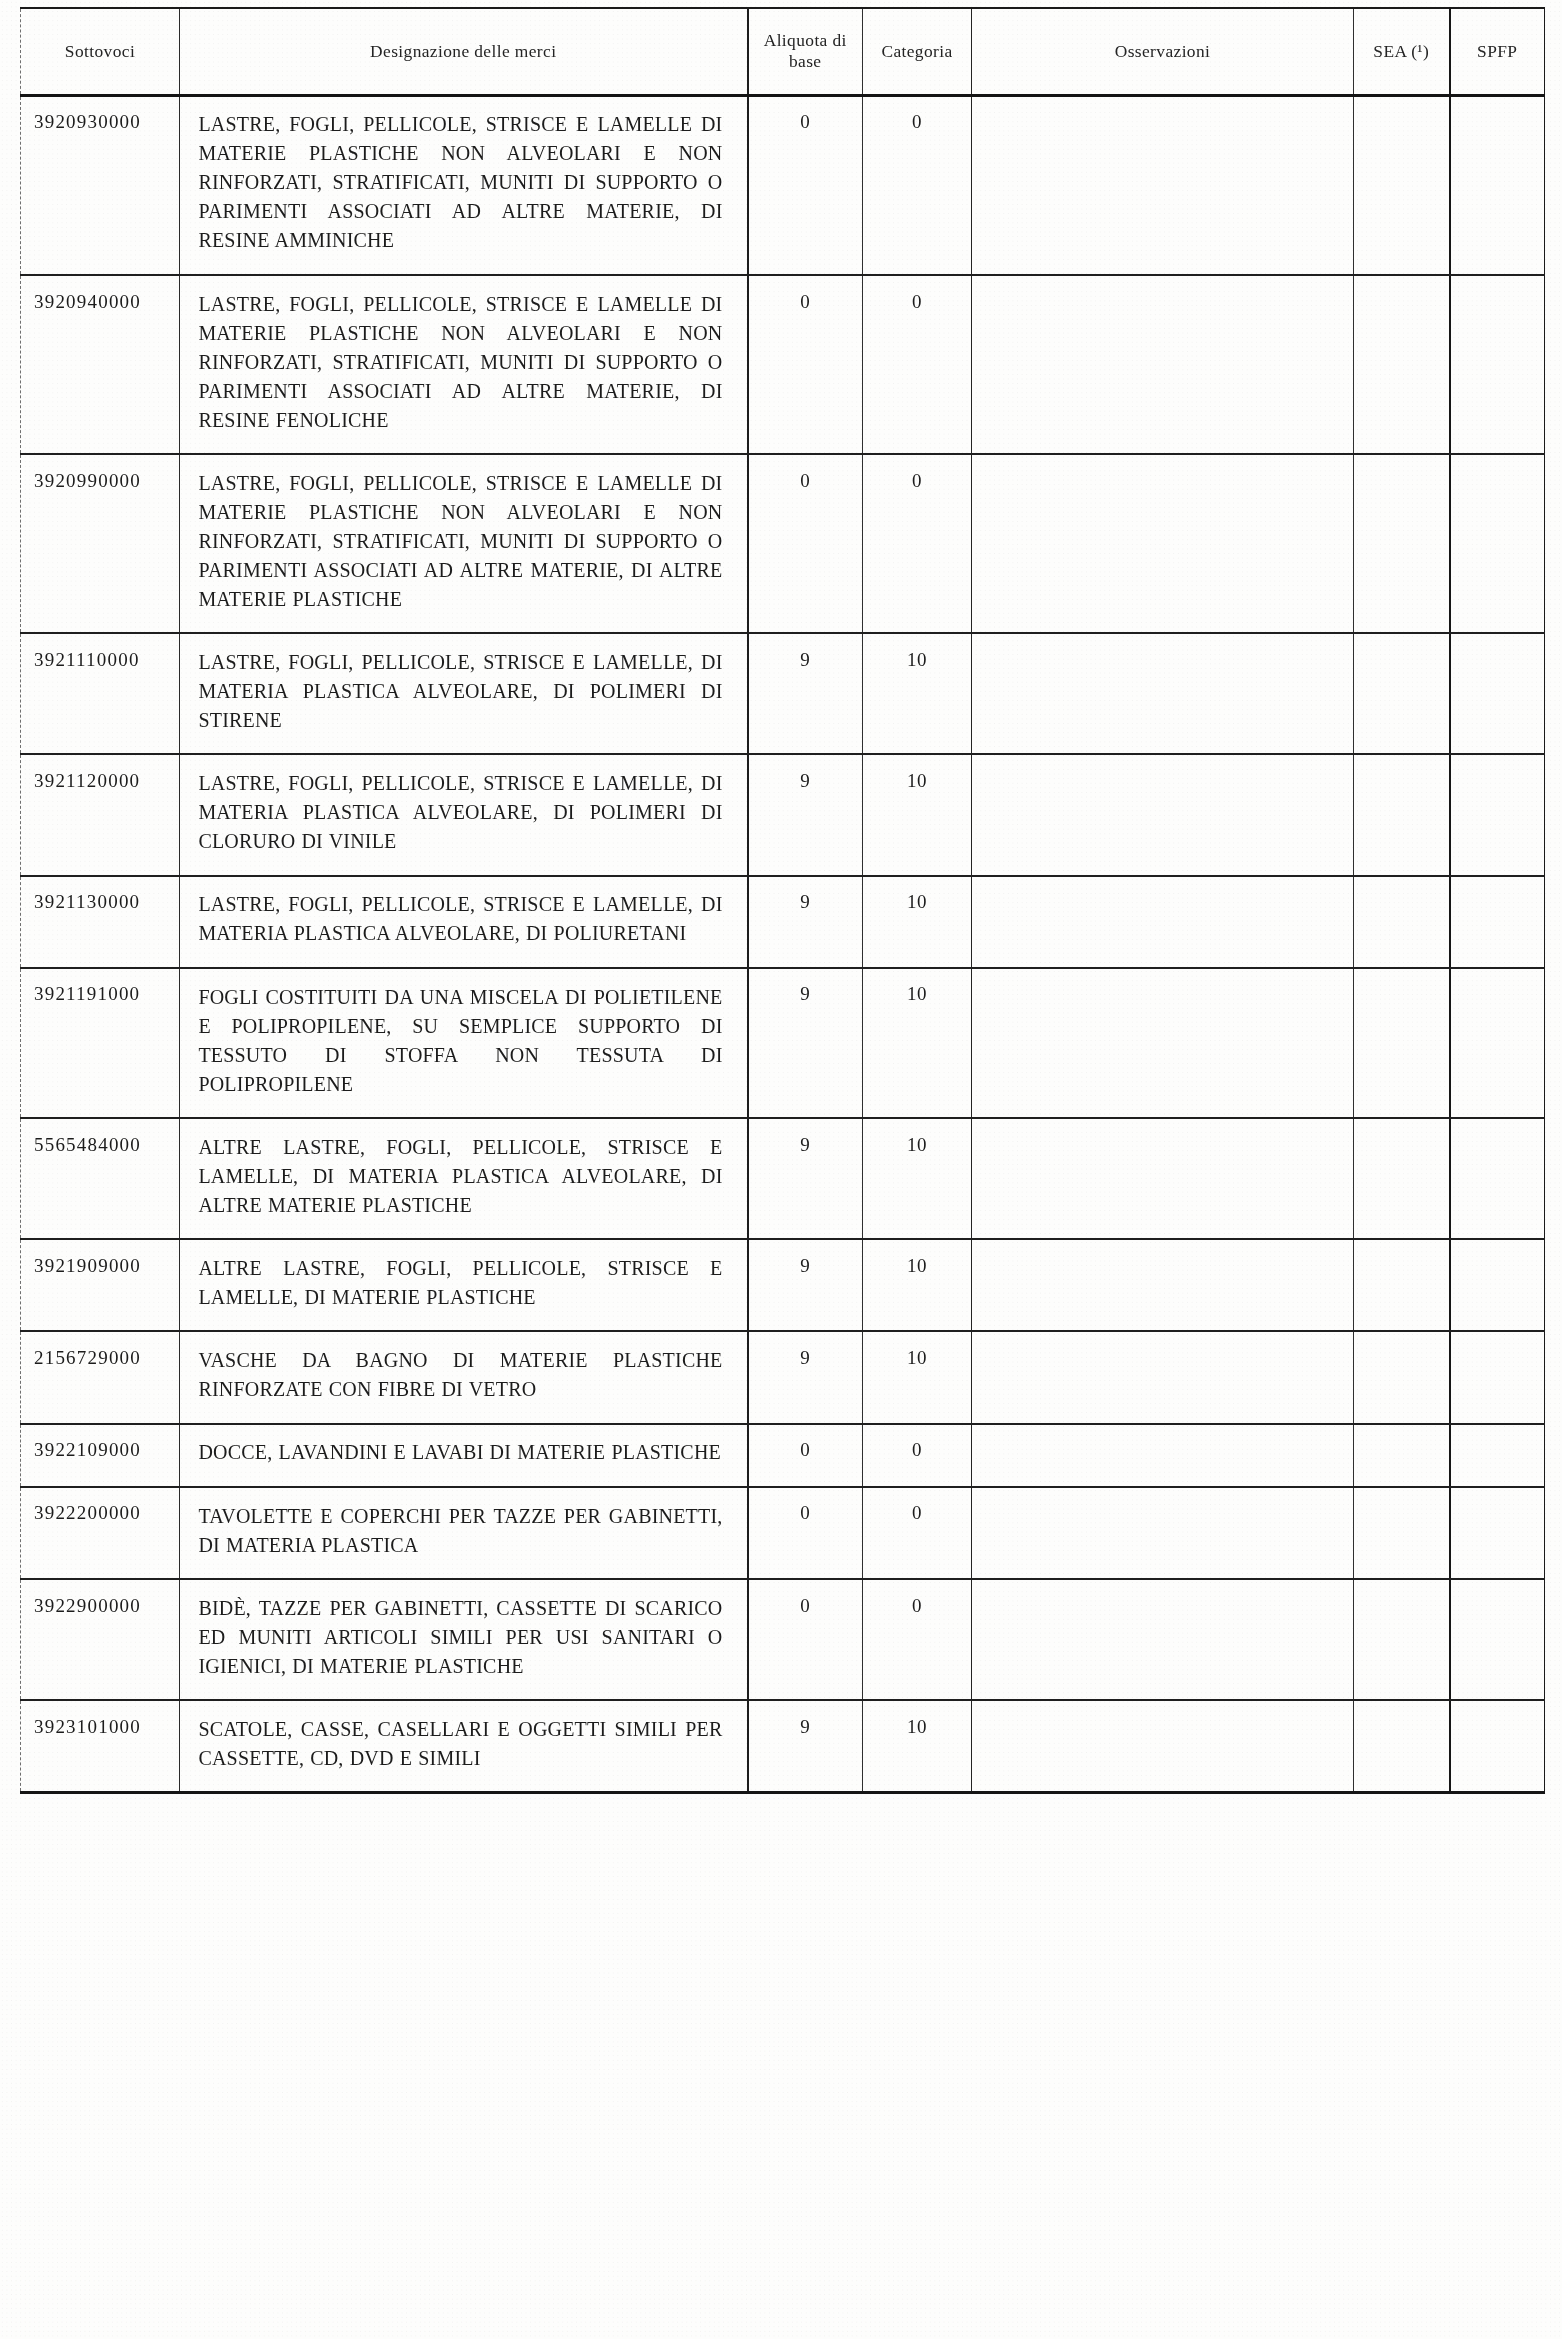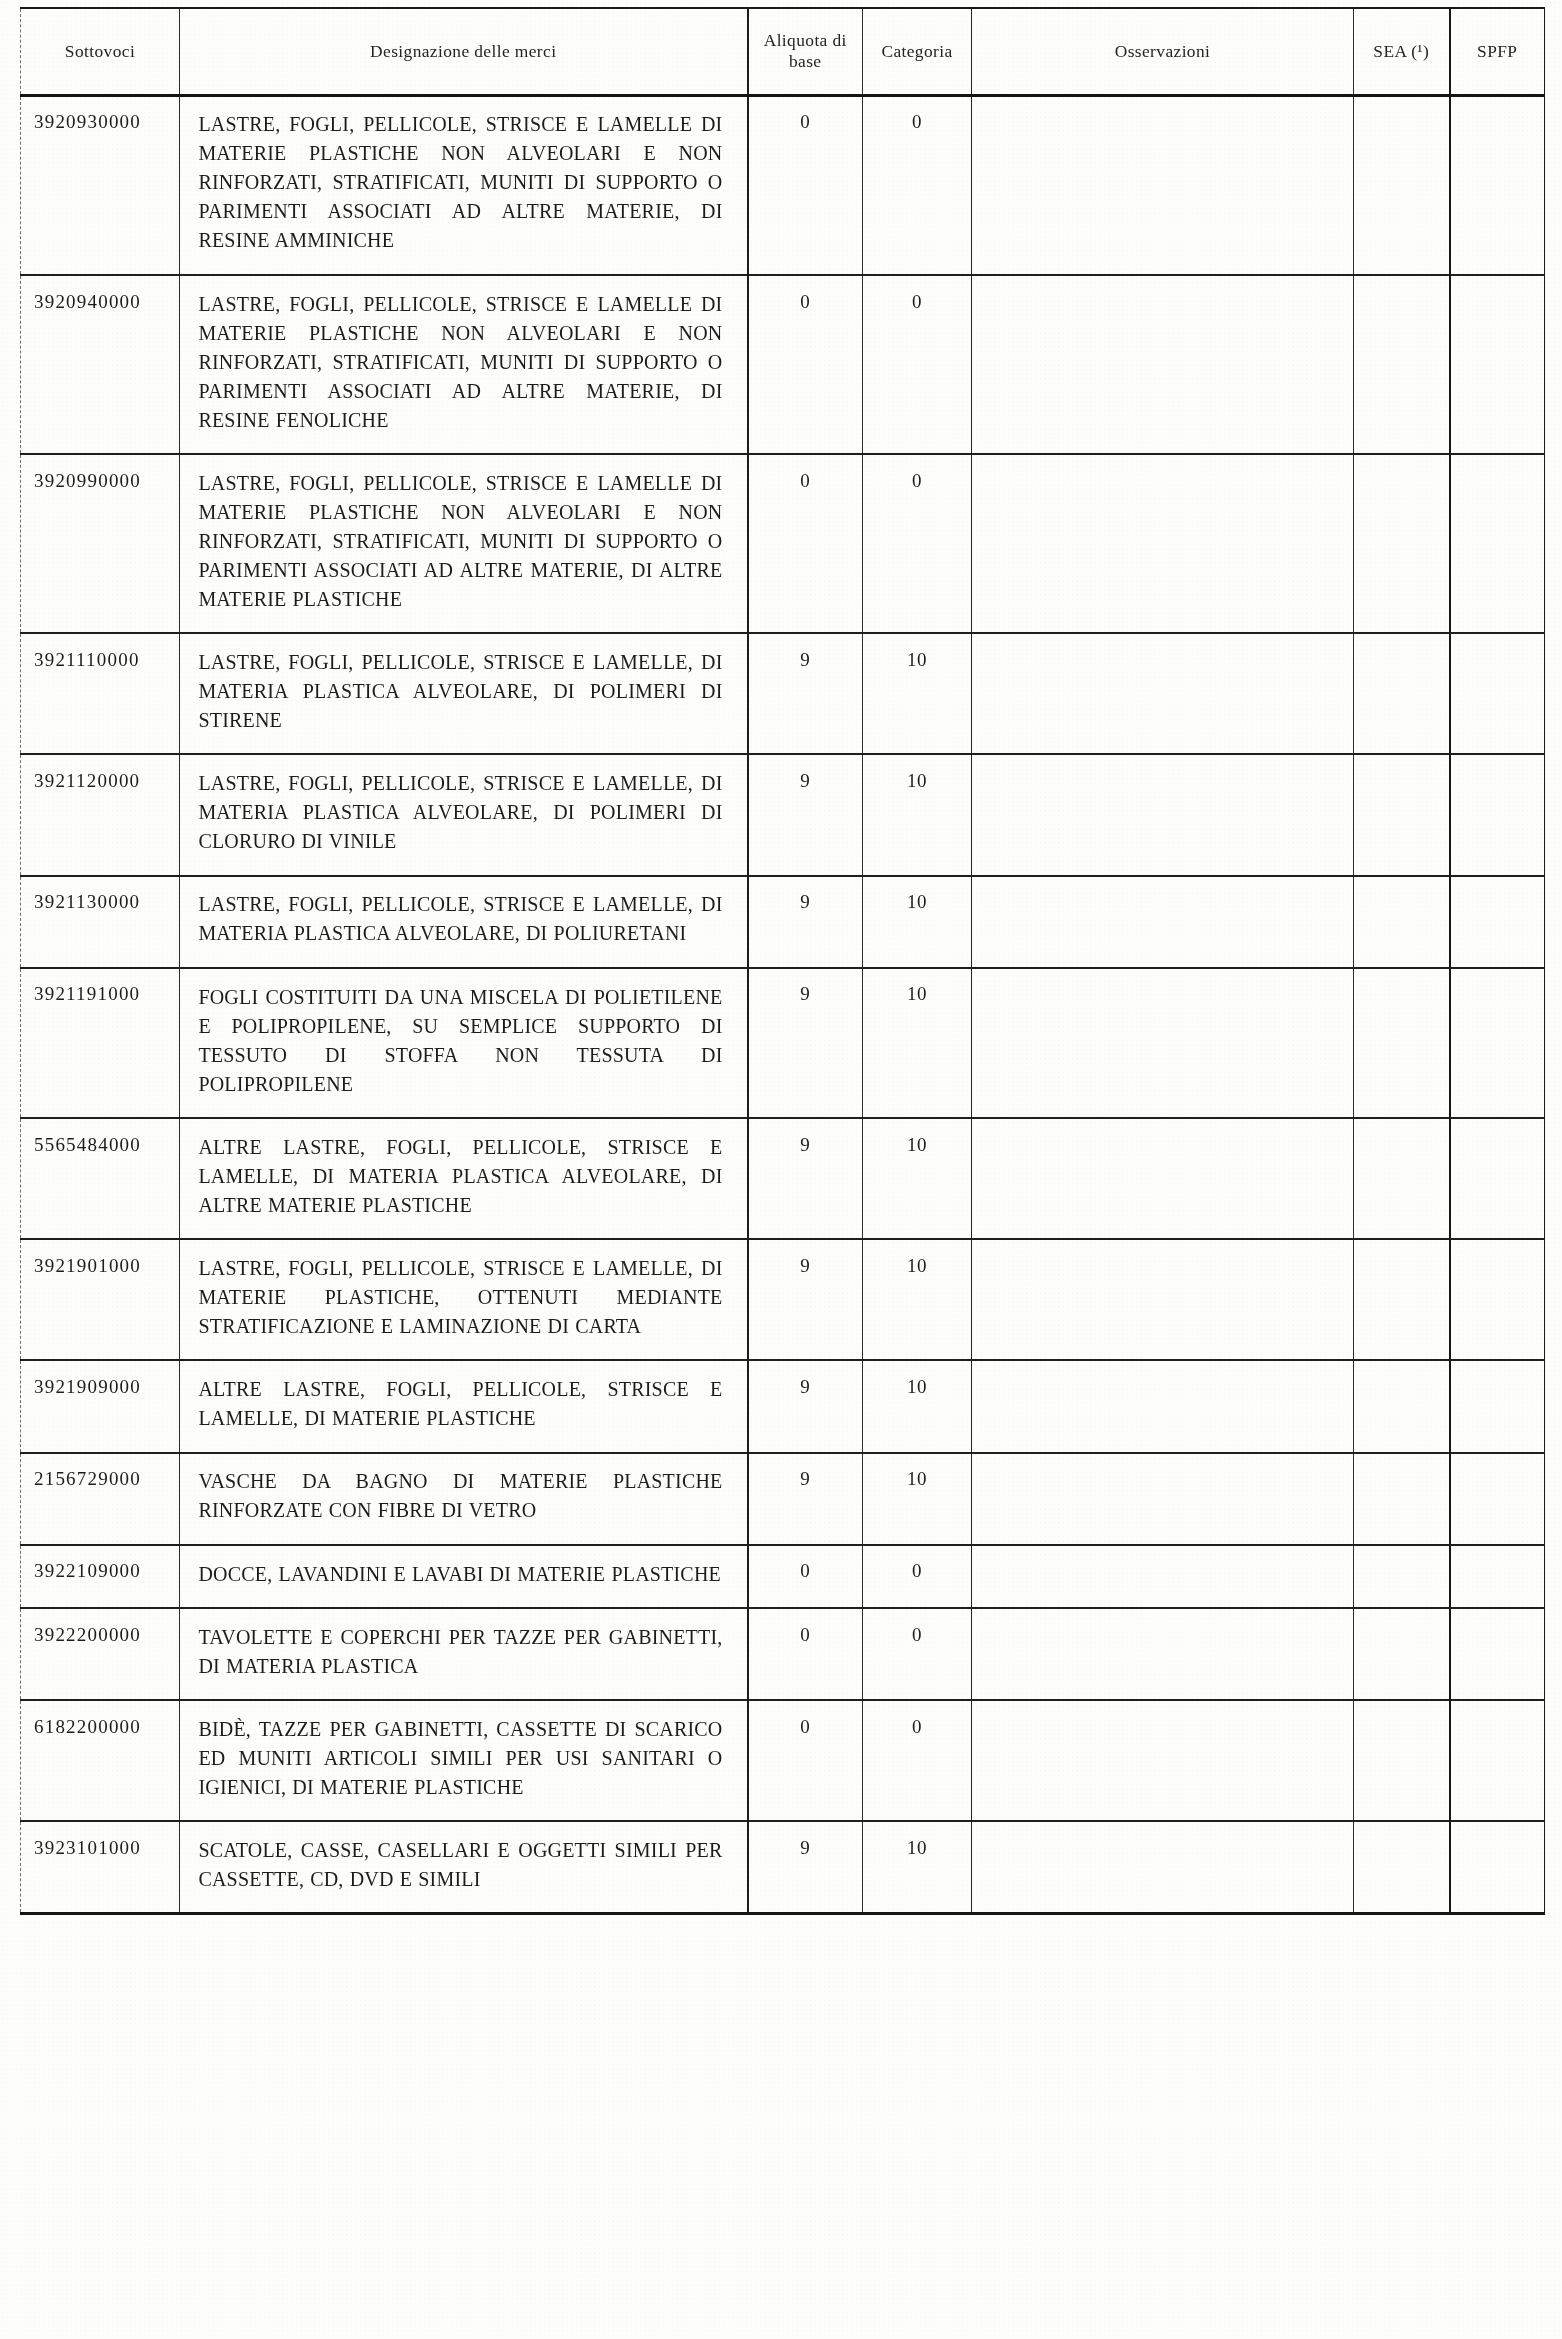--- a/index.html
+++ b/index.html
@@ -183,29 +183,20 @@
   <tr>
     <td class="code">5565484000</td>
     <td class="desc">ALTRE LASTRE, FOGLI, PELLICOLE, STRISCE E LAMELLE, DI MATERIA PLASTICA ALVEOLARE, DI ALTRE MATERIE PLASTICHE</td>
     <td class="num">9</td>
     <td class="num">10</td>
     <td class="blank"></td>
     <td class="blank"></td>
     <td class="blank"></td>
   </tr>
 
-  <tr>
-    <td class="code">3921901000</td>
-    <td class="desc">LASTRE, FOGLI, PELLICOLE, STRISCE E LAMELLE, DI MATERIE PLASTICHE, OTTENUTI MEDIANTE STRATIFICAZIONE E LAMINAZIONE DI CARTA</td>
-    <td class="num">9</td>
-    <td class="num">10</td>
-    <td class="blank"></td>
-    <td class="blank"></td>
-    <td class="blank"></td>
-  </tr>
 
   <tr>
     <td class="code">3921909000</td>
     <td class="desc">ALTRE LASTRE, FOGLI, PELLICOLE, STRISCE E LAMELLE, DI MATERIE PLASTICHE</td>
     <td class="num">9</td>
     <td class="num">10</td>
     <td class="blank"></td>
     <td class="blank"></td>
     <td class="blank"></td>
   </tr>
@@ -234,21 +225,21 @@
     <td class="code">3922200000</td>
     <td class="desc">TAVOLETTE E COPERCHI PER TAZZE PER GABINETTI, DI MATERIA PLASTICA</td>
     <td class="num">0</td>
     <td class="num">0</td>
     <td class="blank"></td>
     <td class="blank"></td>
     <td class="blank"></td>
   </tr>
 
   <tr>
-    <td class="code">6182200000</td>
+    <td class="code">3922900000</td>
     <td class="desc">BIDÈ, TAZZE PER GABINETTI, CASSETTE DI SCARICO ED MUNITI ARTICOLI SIMILI PER USI SANITARI O IGIENICI, DI MATERIE PLASTICHE</td>
     <td class="num">0</td>
     <td class="num">0</td>
     <td class="blank"></td>
     <td class="blank"></td>
     <td class="blank"></td>
   </tr>
 
   <tr>
     <td class="code">3923101000</td>

